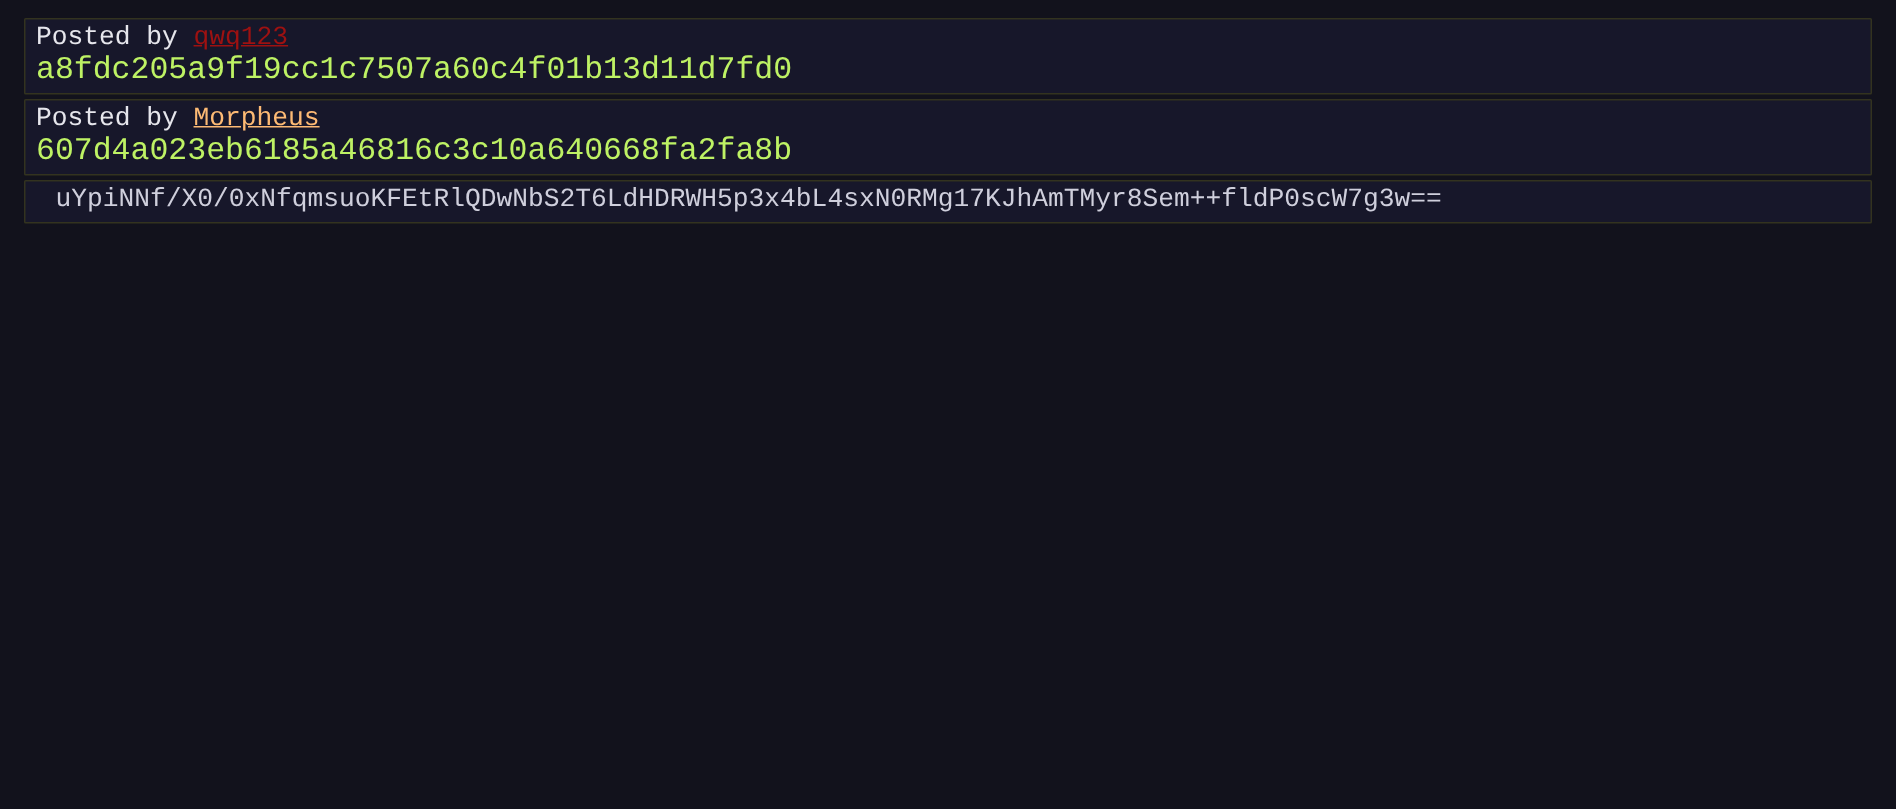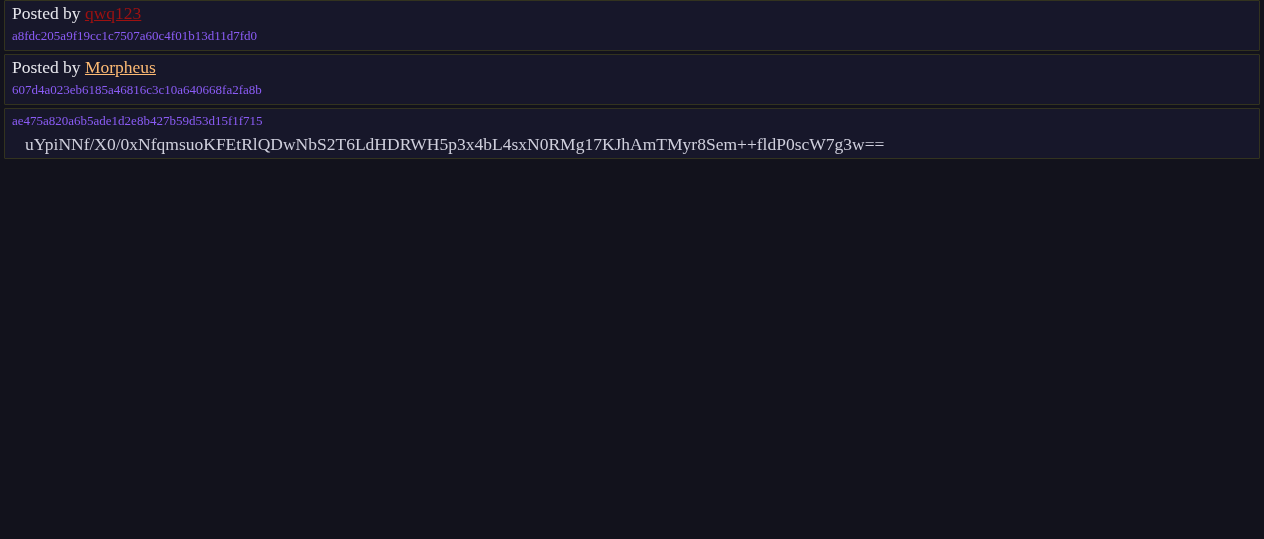--- a/index.html
+++ b/index.html
@@ -11,21 +11,22 @@
   body {
     width: 1264px;
     height: 539px;
     overflow: hidden;
     font-family: "Liberation Serif", "DejaVu Serif", serif;
     color: #d8d8e0;
   }
 
   #posts {
     display: block;
-    padding: 0;
+    padding: 12px;
+    font-family: Liberation Mono, monospace;
   }
 
   .post {
     position: relative;
     margin: 0 4px 3px 4px;
     background: #17172a;
     border: 1px solid #33331f;
     border-radius: 1px;
     padding: 1px 0 3px 0;
     box-sizing: border-box;
@@ -44,22 +45,22 @@
   }
 
   .author {
     text-decoration: underline;
     cursor: pointer;
   }
   .author.red   { color: #9e1111; }
   .author.green { color: #fdba74; }
 
   .hash {
-    color: #8b5cf6;
-    font-size: 13px;
+    color: #bef264;
+    font-size: 21px;
     line-height: 22.5px;
     padding-left: 7px;
     white-space: pre;
   }
 
   .b64 {
     color: #cfcfdc;
     font-size: 17.5px;
     line-height: 22.5px;
     padding-left: 20px;
@@ -72,16 +73,15 @@
 <div id="posts">
     <div class="post">
       <div class="post-line"><span class="posted-by">Posted by </span><span class="author red">qwq123</span></div>
       <div class="hash">a8fdc205a9f19cc1c7507a60c4f01b13d11d7fd0</div>
     </div>
     <div class="post">
       <div class="post-line"><span class="posted-by">Posted by </span><span class="author green">Morpheus</span></div>
       <div class="hash">607d4a023eb6185a46816c3c10a640668fa2fa8b</div>
     </div>
     <div class="post">
-      <div class="hash">ae475a820a6b5ade1d2e8b427b59d53d15f1f715</div>
       <div class="b64">uYpiNNf/X0/0xNfqmsuoKFEtRlQDwNbS2T6LdHDRWH5p3x4bL4sxN0RMg17KJhAmTMyr8Sem++fldP0scW7g3w==</div>
     </div>
   </div>
 
 </body></html>

